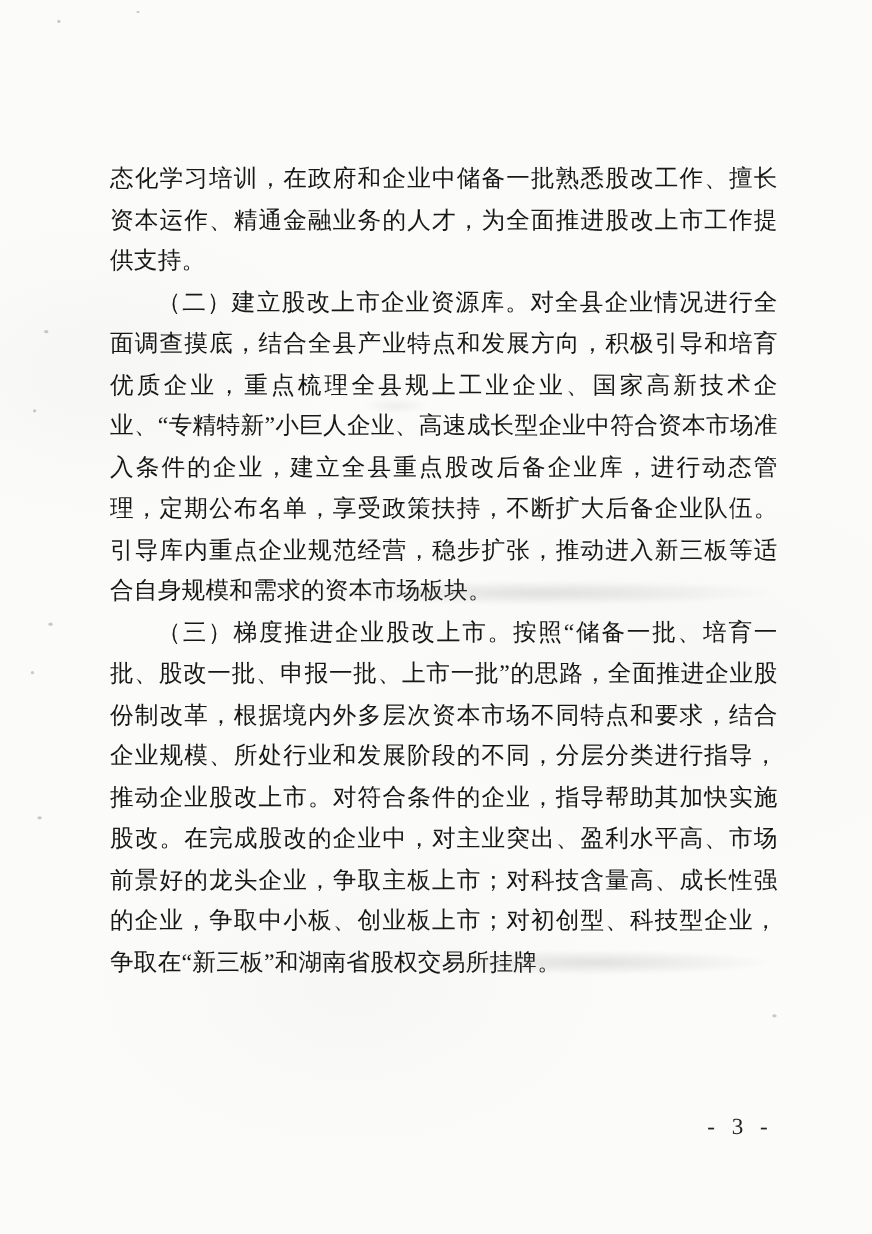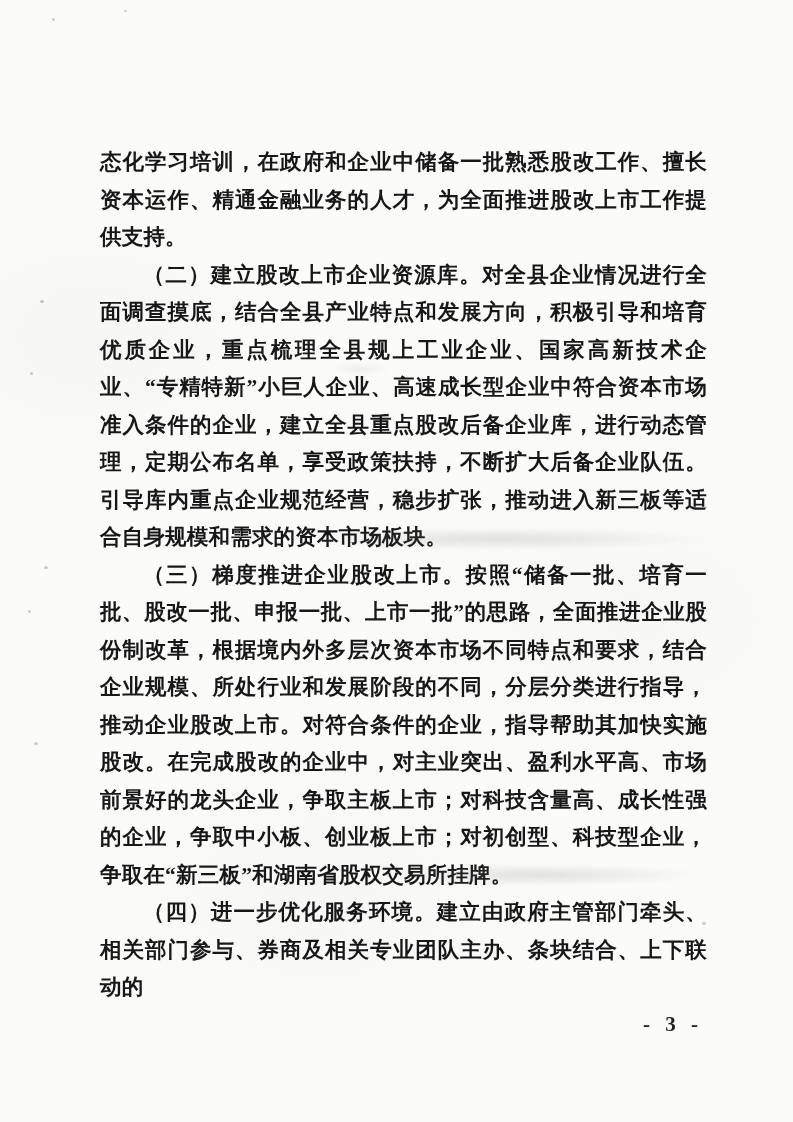--- a/index.html
+++ b/index.html
@@ -16,21 +16,20 @@
     color: #171717;
     
     background-image:
       radial-gradient(ellipse 300px 200px at 12% 30%, rgba(180,180,178,0.07), transparent 70%),
       radial-gradient(ellipse 400px 260px at 80% 55%, rgba(180,180,178,0.05), transparent 70%),
       radial-gradient(ellipse 350px 220px at 40% 80%, rgba(180,180,178,0.06), transparent 70%);
   }
   .page {
     position: absolute;
     inset: 0;
-    font-weight: bold;
   }
   .text-block {
     position: absolute;
     left: 100px;
     top: 144px;
     width: 607px;
     font-size: 21.5px;
     line-height: 37.5px;
     text-align: justify;
     text-justify: inter-ideograph;
@@ -67,21 +66,20 @@
 </style>
 </head>
 <body>
 
 <div class="page">
 
   <div class="text-block">
     <p class="para">态化学习培训，在政府和企业中储备一批熟悉股改工作、擅长资本运作、精通金融业务的人才，为全面推进股改上市工作提供支持。</p>
     <p class="para indent">（二）建立股改上市企业资源库。对全县企业情况进行全面调查摸底，结合全县产业特点和发展方向，积极引导和培育优质企业，重点梳理全县规上工业企业、国家高新技术企业、“专精特新”小巨人企业、高速成长型企业中符合资本市场准入条件的企业，建立全县重点股改后备企业库，进行动态管理，定期公布名单，享受政策扶持，不断扩大后备企业队伍。引导库内重点企业规范经营，稳步扩张，推动进入新三板等适合自身规模和需求的资本市场板块。</p>
     <p class="para indent">（三）梯度推进企业股改上市。按照“储备一批、培育一批、股改一批、申报一批、上市一批”的思路，全面推进企业股份制改革，根据境内外多层次资本市场不同特点和要求，结合企业规模、所处行业和发展阶段的不同，分层分类进行指导，推动企业股改上市。对符合条件的企业，指导帮助其加快实施股改。在完成股改的企业中，对主业突出、盈利水平高、市场前景好的龙头企业，争取主板上市；对科技含量高、成长性强的企业，争取中小板、创业板上市；对初创型、科技型企业，争取在“新三板”和湖南省股权交易所挂牌。</p>
-    <p class="para indent">（四）进一步优化服务环境。建立由政府主管部门牵头、相关部门参与、券商及相关专业团队主办、条块结合、上下联动的</p>
   </div>
 
   <div class="page-footer">- 3 -</div>
 
   <div class="smudge" style="left:290px; top:528px; width:410px; height:22px;"></div>
   <div class="smudge" style="left:380px; top:864px; width:320px; height:22px;"></div>
   <div class="smudge" style="left:330px; top:362px; width:60px; height:14px; opacity:.5;"></div>
   <div class="speck" style="left:40px; top:300px; width:4px; height:3px;"></div>
   <div class="speck" style="left:30px; top:372px; width:3px; height:3px;"></div>
   <div class="speck" style="left:44px; top:566px; width:4px; height:3px;"></div>

